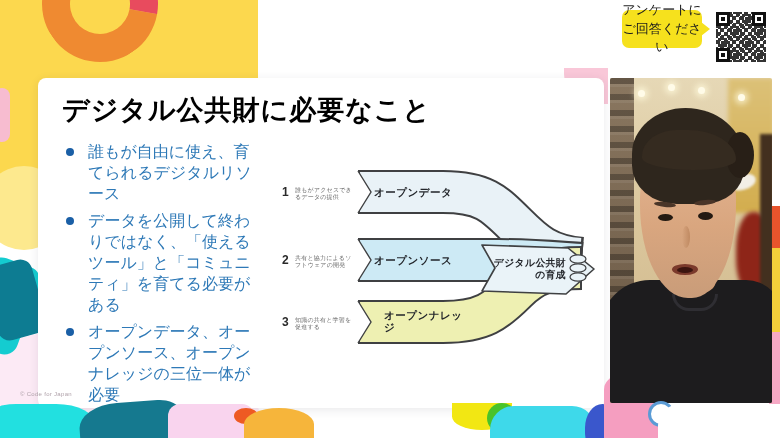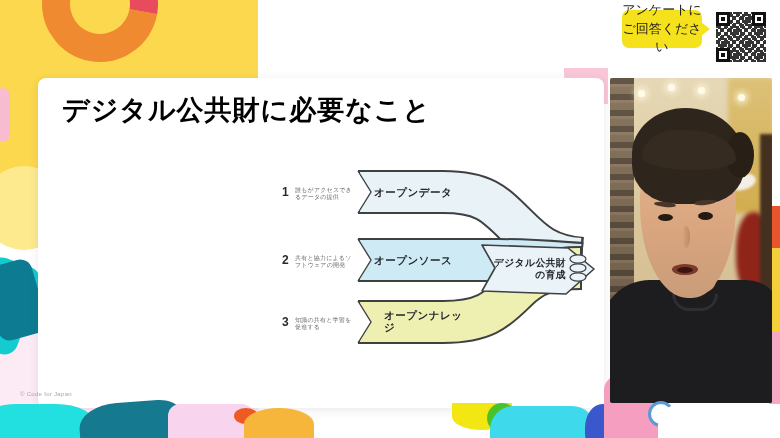--- a/index.html
+++ b/index.html
@@ -110,20 +110,25 @@
   <div class="abs bg-pink-soft"></div>
   <div class="abs bg-teal-bright"></div>
   <div class="abs bg-teal-dark"></div>
   <div class="abs bg-pink-top-right"></div>
   <div class="abs bg-sliver-orange"></div>
   <div class="abs bg-sliver-yellow"></div>
   <div class="abs bg-sliver-pink"></div>
 
   <div class="abs slide">
     <div class="slide-title">デジタル公共財に必要なこと</div>
+    <ul class="bullets">
+      <li><span class="dot"></span><span>誰もが自由に使え、育てられるデジタルリソース</span></li>
+      <li><span class="dot"></span><span>データを公開して終わりではなく、「使えるツール」と「コミュニティ」を育てる必要がある</span></li>
+      <li><span class="dot"></span><span>オープンデータ、オープンソース、オープンナレッジの三位一体が必要</span></li>
+    </ul>
   </div>
 
   <svg class="abs diagram" width="335" height="200" viewBox="0 0 335 200">
 
     <path d="M90,34 L175,34 C215,34 226,45 248,67 C266,85 280,98 314,101" fill="none" stroke="#3f4042" stroke-width="44"></path>
     <path d="M92,34 L175,34 C215,34 226,45 248,67 C266,85 280,98 312,100" fill="none" stroke="#e9f2f7" stroke-width="40"></path>
 
     <path d="M90,102 L230,102 C262,102 284,104 314,106" fill="none" stroke="#3f4042" stroke-width="44"></path>
     <path d="M92,102 L230,102 C262,102 284,104 312,106" fill="none" stroke="#cdeaf5" stroke-width="40"></path>
 

